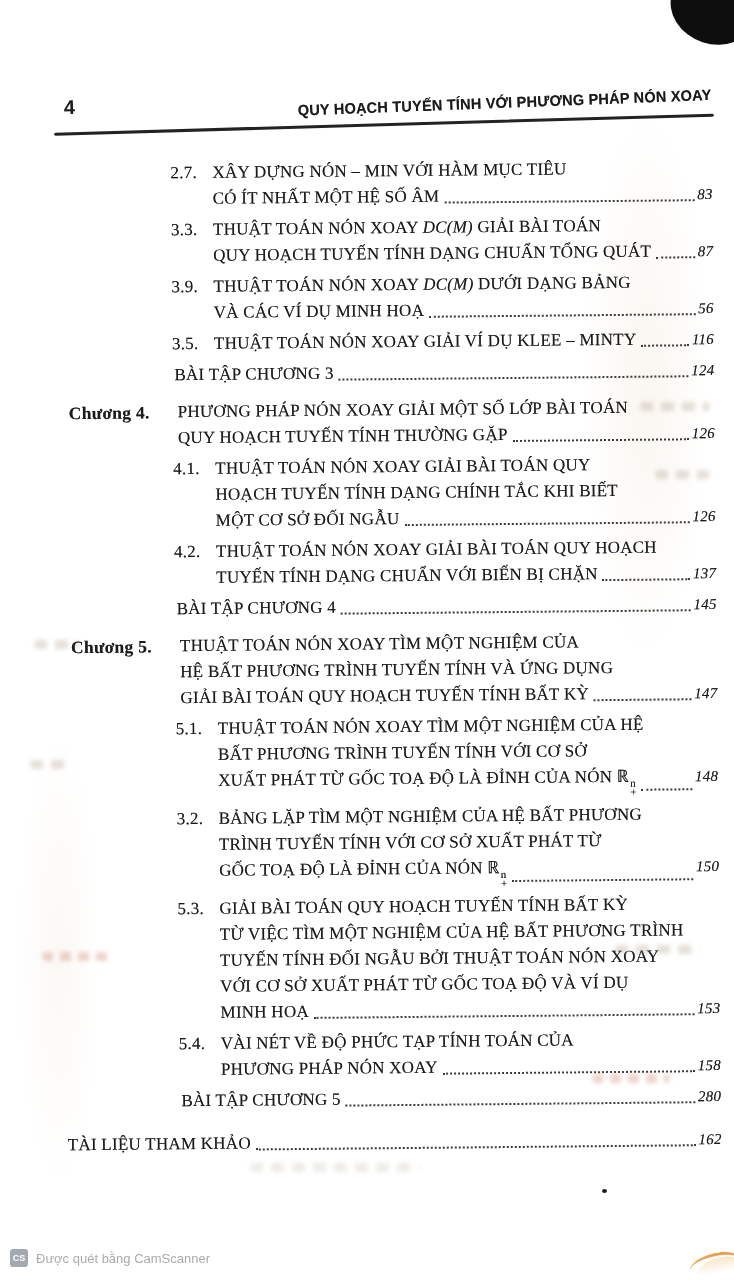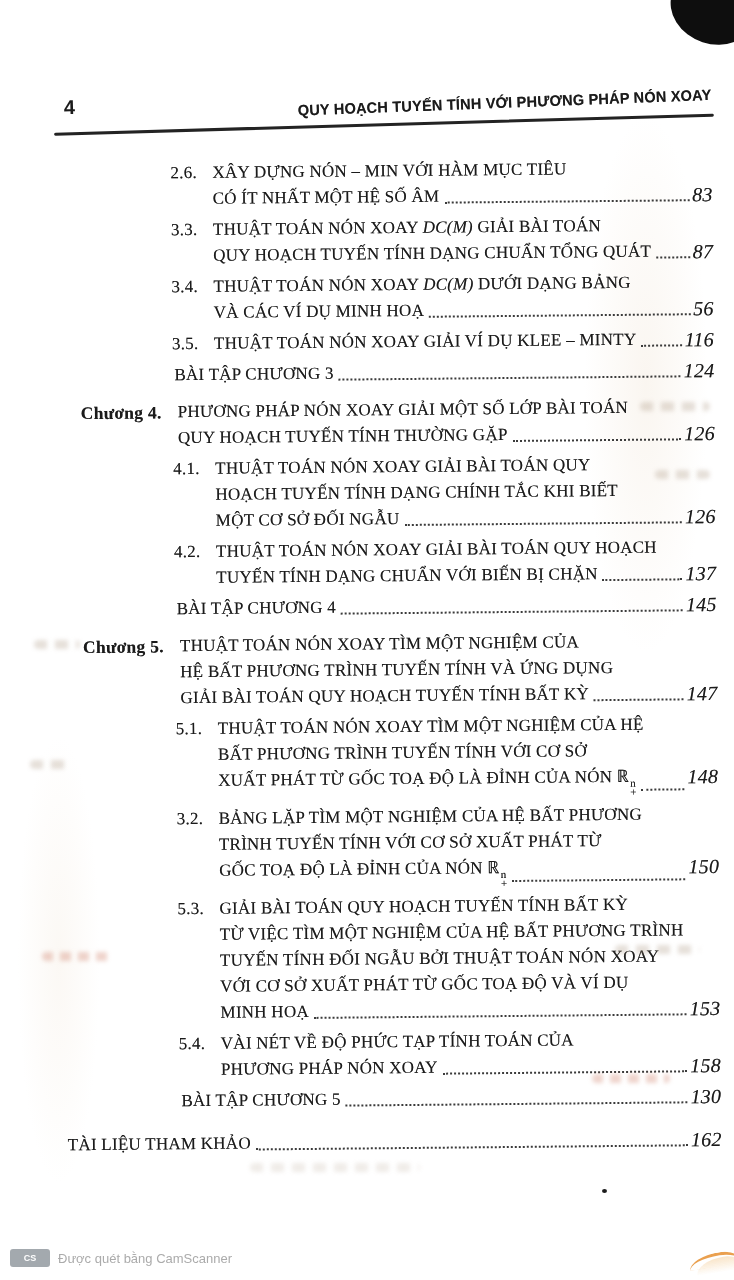--- a/index.html
+++ b/index.html
@@ -31,65 +31,65 @@
   .toc{position:absolute;left:58px;top:158px;width:654px;font-size:17px;letter-spacing:.25px;
        text-shadow:0 0 .5px rgba(0,0,0,.5);}
   .entry{position:relative;margin-bottom:5px;}
   .entry .line{display:flex;line-height:26px;}
   .txt{white-space:nowrap;}
   .txt i{font-style:italic;}
   .section .line{padding-left:154px;}
   .section .line.first{padding-left:112px;}
   .num{flex:0 0 42px;}
   .chapter{margin-top:11px;}
-  .chapter .ch{position:absolute;left:20px;top:0;font-weight:bold;font-size:17.5px;line-height:26px;}
+  .chapter .ch{position:absolute;left:8px;top:0;font-weight:bold;font-size:17.5px;line-height:26px;}
   .chapter .line{padding-left:117px;}
   .plain .line{padding-left:114px;}
   .reference{margin-top:17px;}
   .reference .line{padding-left:0;}
   .leader{flex:1 1 auto;min-width:14px;align-self:flex-end;margin:0 3px 6px 5px;
           border-bottom:2px dotted #3b3b3b;}
-  .page{flex:0 0 auto;font-style:italic;font-size:20px;}
+  .page{flex:0 0 auto;font-style:italic;font-size:15px;}
   .supsub{display:inline-flex;flex-direction:column;align-items:flex-start;
           font-size:11px;line-height:9px;vertical-align:-5px;margin-left:1px;letter-spacing:0;}
 
   
   .corner-black{position:absolute;top:-30px;right:-24px;width:88px;height:74px;
                 background:var(--corner);border-radius:50%;transform:rotate(18deg);}
   .page-curl{position:absolute;right:-7px;bottom:13px;width:52px;height:14px;
              border-top:3px solid var(--curl);border-radius:60% 40% 0 0/100% 90% 0 0;
              transform:rotate(-9deg);opacity:.9;}
   .page-curl::after{content:"";position:absolute;inset:2px -2px -6px 6px;
              background:linear-gradient(180deg, rgba(240,190,120,.45), rgba(255,255,255,0));
              border-radius:inherit;}
   .ink-dot{position:absolute;left:602px;top:1189px;width:5px;height:4px;background:#1c1c1c;border-radius:50%;}
   .smudge{position:absolute;height:9px;border-radius:5px;filter:blur(2px);
           background:repeating-linear-gradient(90deg, rgba(172,152,130,.30) 0 13px, rgba(255,255,255,0) 13px 21px);}
   .smudge.red{background:repeating-linear-gradient(90deg, rgba(205,120,96,.32) 0 11px, rgba(255,255,255,0) 11px 18px);}
 
   
   .watermark{position:absolute;left:10px;top:1249px;display:flex;align-items:center;gap:8px;}
-  .cs-logo{width:40px;height:18px;background:var(--wm-bg);border-radius:3px;color:#fff;
+  .cs-logo{width:18px;height:18px;background:var(--wm-bg);border-radius:3px;color:#fff;
            font-family:"Liberation Sans",sans-serif;font-weight:bold;font-size:9px;
            display:flex;align-items:center;justify-content:center;opacity:.85;}
   .wm-text{font-family:"Liberation Sans",sans-serif;font-size:13px;color:var(--wm-text);}
 </style>
 </head>
 <body>
 
 <div class="scan">
   <div class="header">
     <span class="pagenum">4</span>
     <span class="header-title">QUY HOẠCH TUYẾN TÍNH VỚI PHƯƠNG PHÁP NÓN XOAY</span>
   </div>
   <div class="rule"></div>
   <div class="toc">
       <div class="entry section">
         <div class="line first">
-          <span class="num">2.6.</span>
+          <span class="num">2.7.</span>
           <span class="txt">XÂY DỰNG NÓN – MIN VỚI HÀM MỤC TIÊU</span>
         </div>
         <div class="line last">
           <span class="txt">CÓ ÍT NHẤT MỘT HỆ SỐ ÂM</span>
           <span class="leader"></span>
           <span class="page">83</span>
         </div>
       </div>
       <div class="entry section">
         <div class="line first">
@@ -97,21 +97,21 @@
           <span class="txt">THUẬT TOÁN NÓN XOAY <i>DC(M)</i> GIẢI BÀI TOÁN</span>
         </div>
         <div class="line last">
           <span class="txt">QUY HOẠCH TUYẾN TÍNH DẠNG CHUẨN TỔNG QUÁT</span>
           <span class="leader"></span>
           <span class="page">87</span>
         </div>
       </div>
       <div class="entry section">
         <div class="line first">
-          <span class="num">3.4.</span>
+          <span class="num">3.9.</span>
           <span class="txt">THUẬT TOÁN NÓN XOAY <i>DC(M)</i> DƯỚI DẠNG BẢNG</span>
         </div>
         <div class="line last">
           <span class="txt">VÀ CÁC VÍ DỤ MINH HOẠ</span>
           <span class="leader"></span>
           <span class="page">56</span>
         </div>
       </div>
       <div class="entry section">
         <div class="line first last">
@@ -247,21 +247,21 @@
         <div class="line last">
           <span class="txt">PHƯƠNG PHÁP NÓN XOAY</span>
           <span class="leader"></span>
           <span class="page">158</span>
         </div>
       </div>
       <div class="entry plain">
         <div class="line first last">
           <span class="txt">BÀI TẬP CHƯƠNG 5</span>
           <span class="leader"></span>
-          <span class="page">130</span>
+          <span class="page">280</span>
         </div>
       </div>
       <div class="entry reference">
         <div class="line first last">
           <span class="txt">TÀI LIỆU THAM KHẢO</span>
           <span class="leader"></span>
           <span class="page">162</span>
         </div>
       </div>
     </div>

